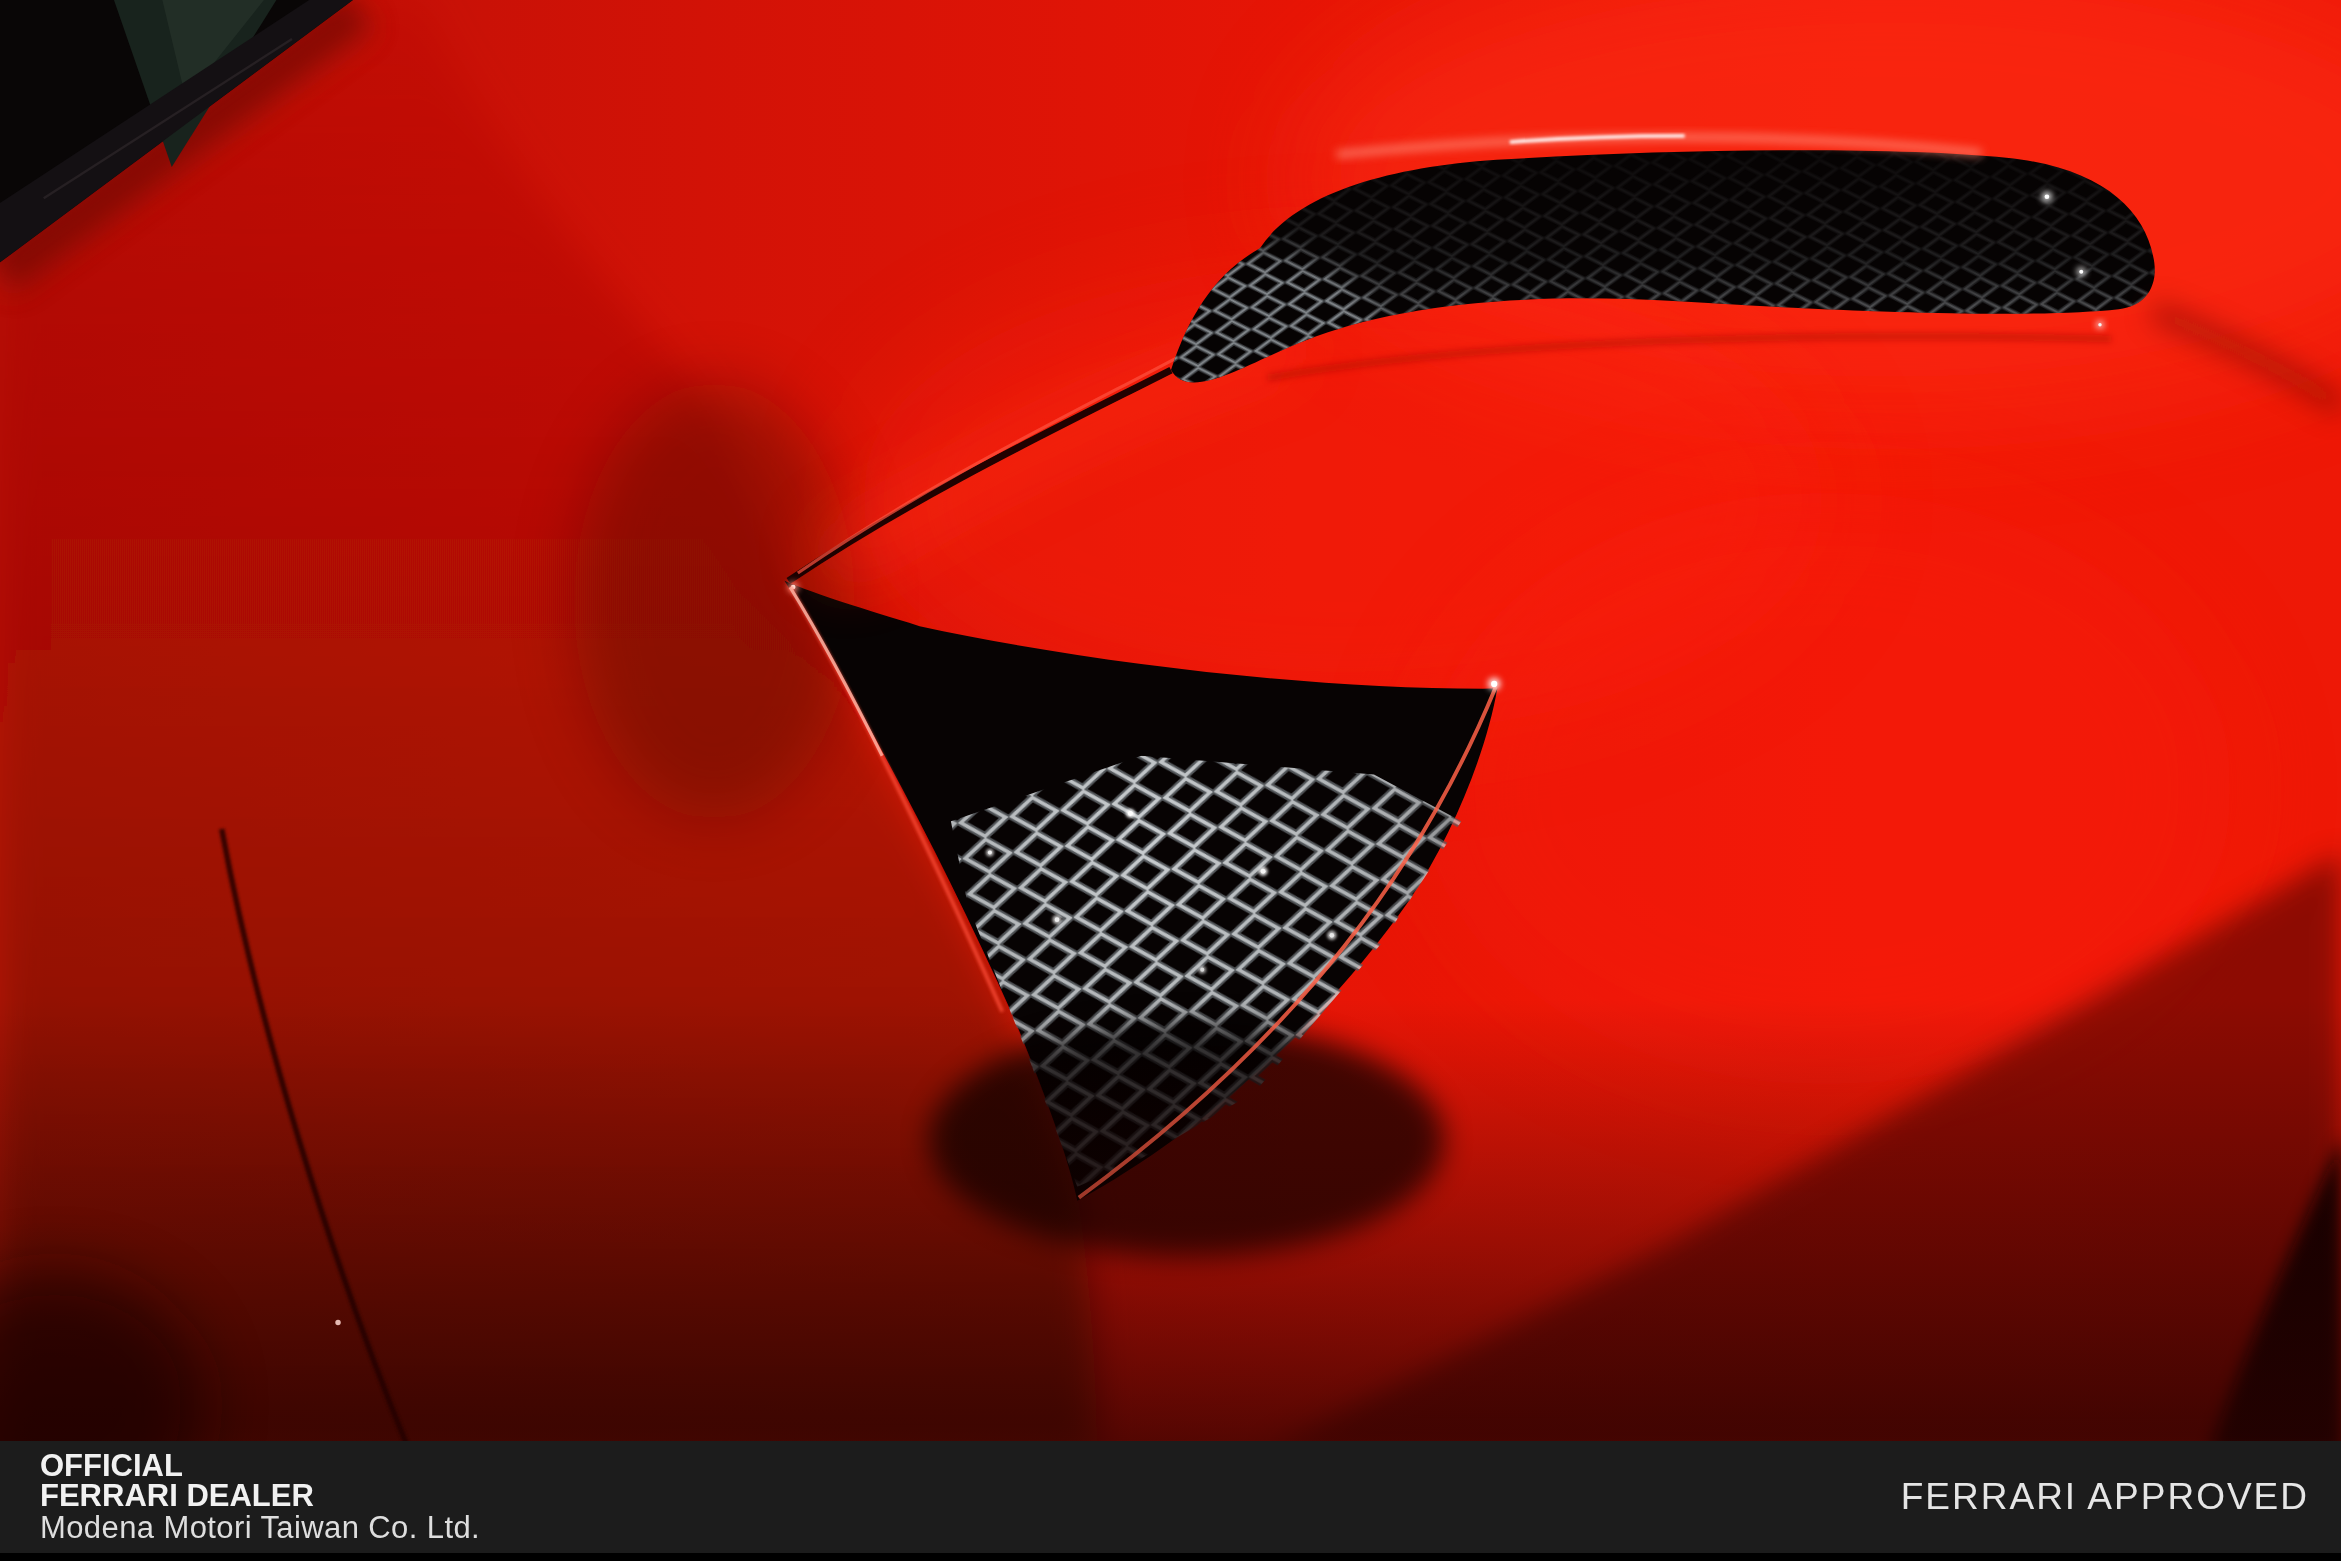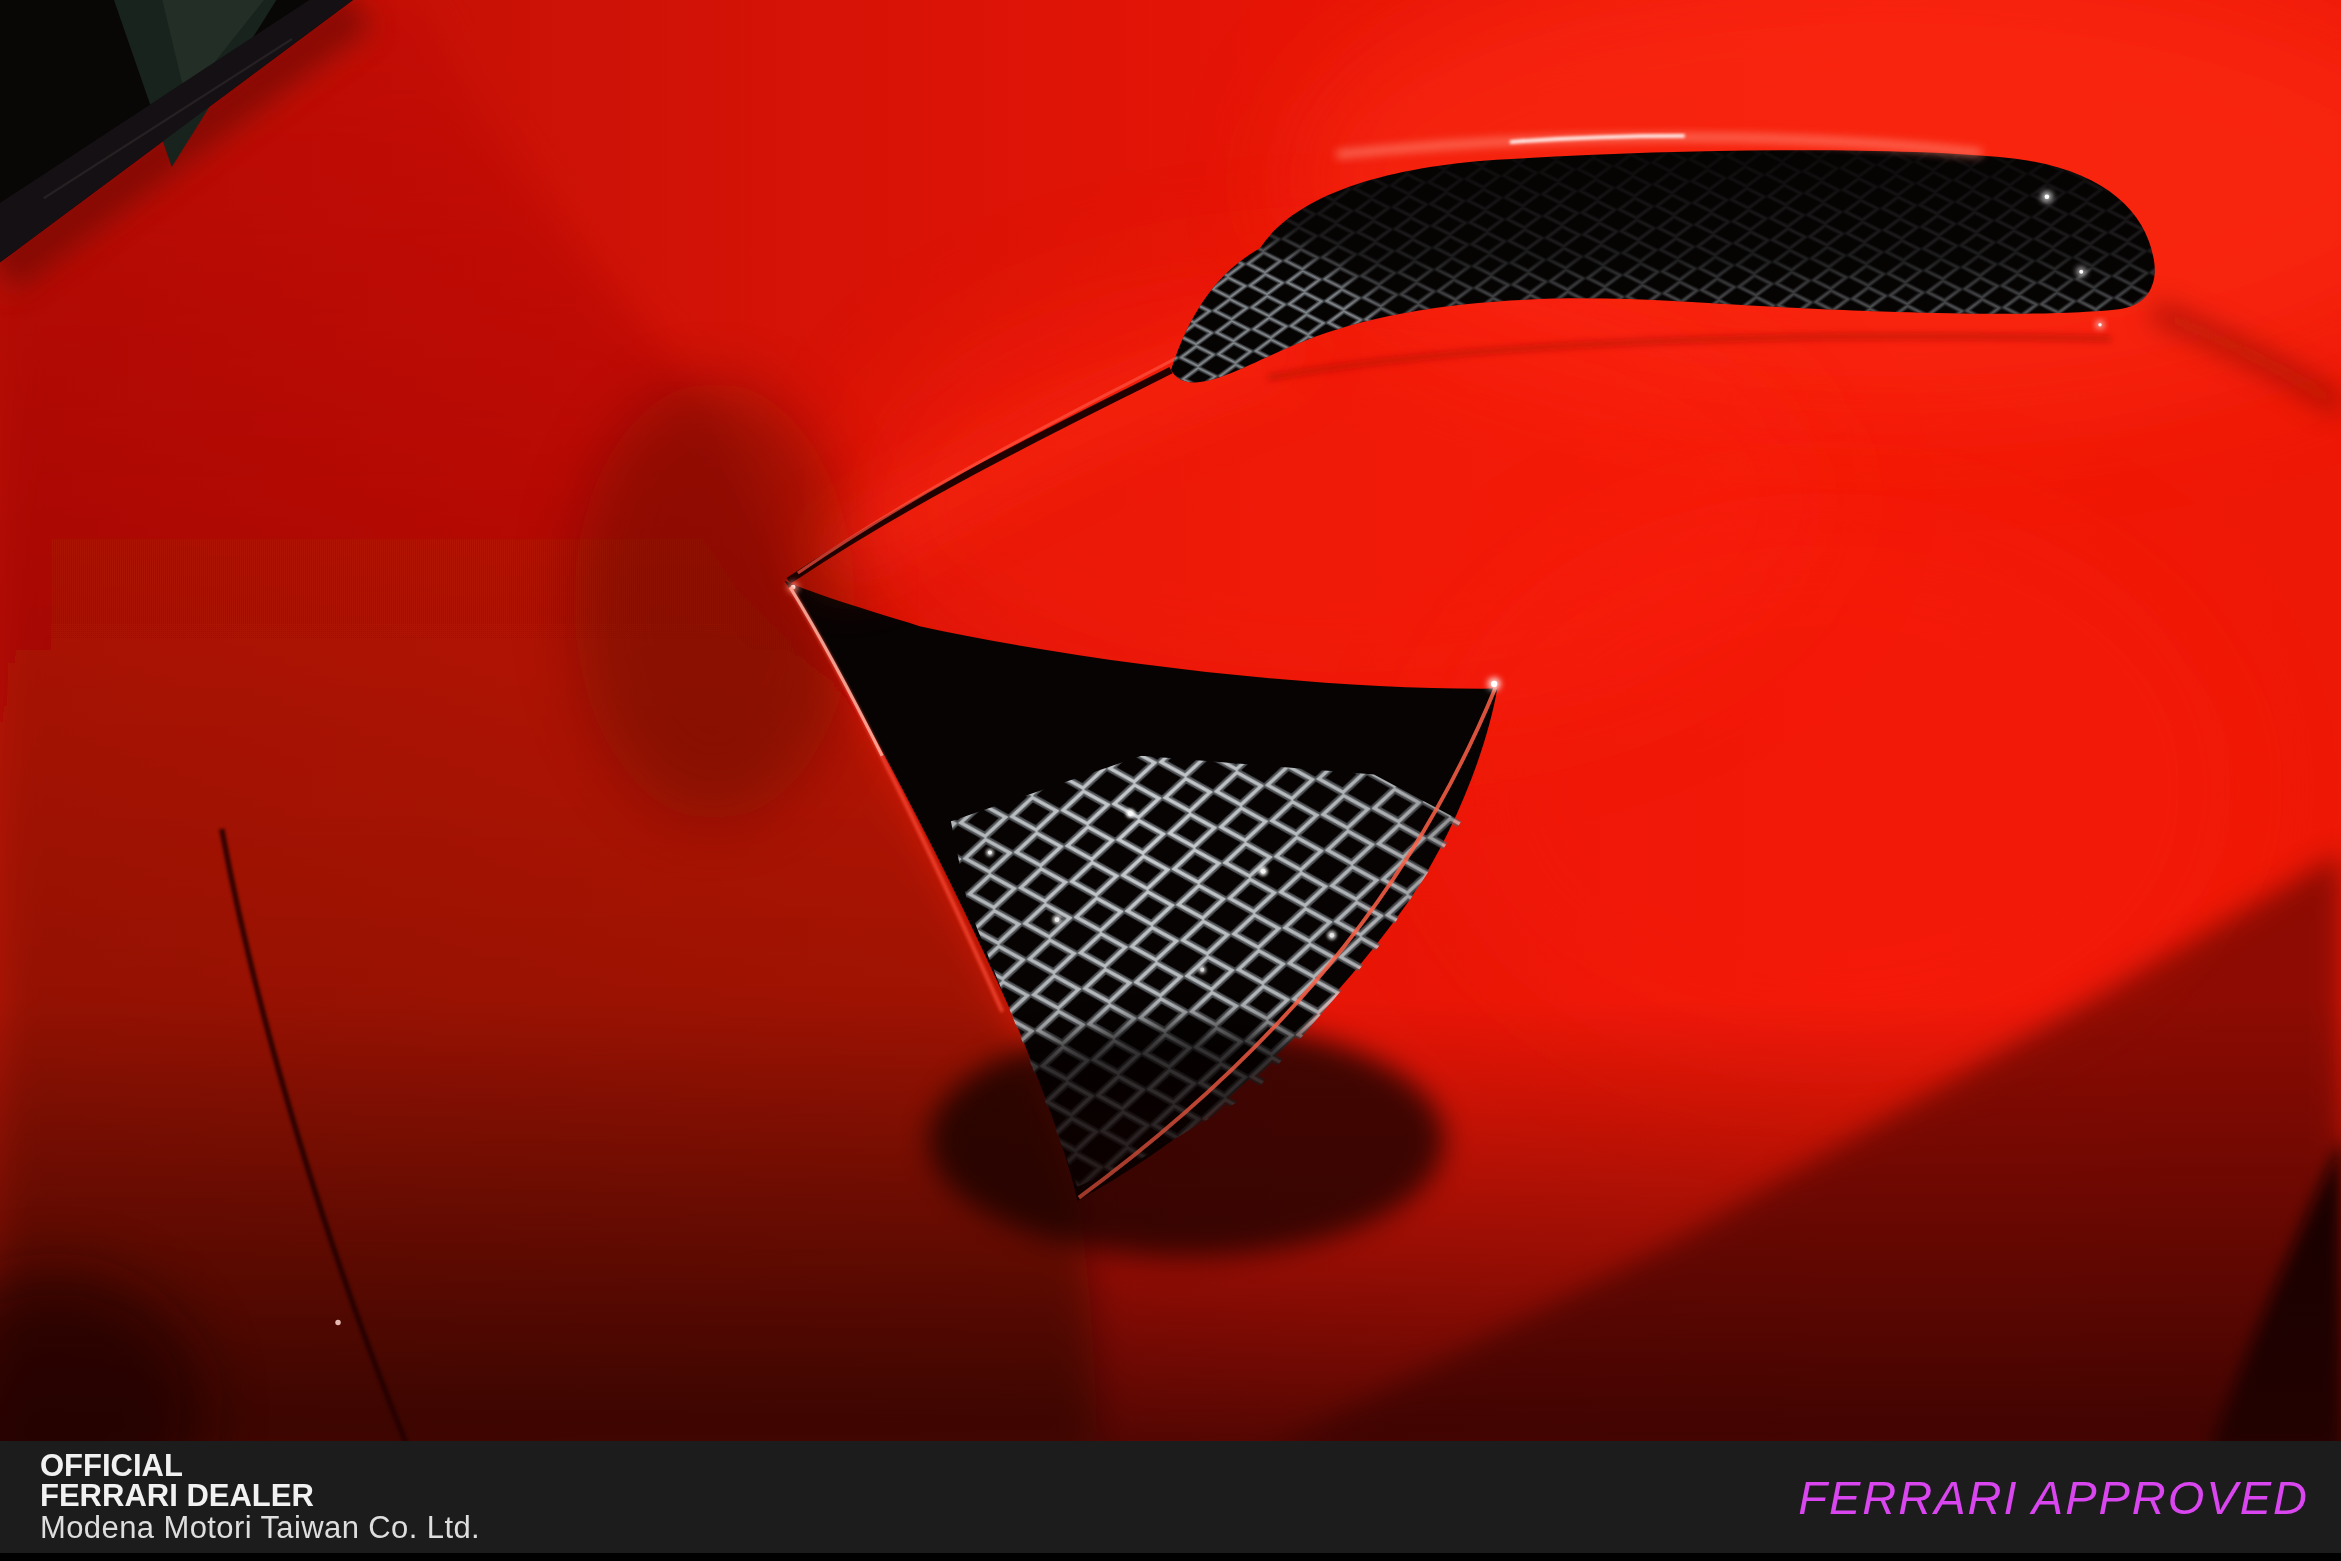--- a/index.html
+++ b/index.html
@@ -6,21 +6,21 @@
   .screen{position:relative;width:2342px;height:1561px;overflow:hidden;background:#000;
           font-family:"Liberation Sans", sans-serif;}
   .photo{position:absolute;top:0;left:0;width:2342px;height:1449px;display:block;}
   .footer{position:absolute;left:0;bottom:8px;width:2342px;height:112px;background:#1c1c1c;
           display:flex;align-items:center;justify-content:space-between;
           padding:0 33px 0 40px;box-sizing:border-box;}
   .footer-left{display:flex;flex-direction:column;justify-content:center;}
   .fl-line{color:#f1f1f1;font-size:31px;line-height:30px;white-space:nowrap;}
   .fl-bold{font-weight:700;}
   .fl-reg{font-weight:400;color:#dedede;letter-spacing:0.4px;line-height:33px;text-align:right;}
-  .footer-right{color:#d946ef;font-size:47px;font-weight:400;letter-spacing:2px;white-space:nowrap;font-style:italic;}
+  .footer-right{color:#e5e5e5;font-size:37px;font-weight:400;letter-spacing:2px;white-space:nowrap;}
 </style>
 </head>
 <body>
 
 <div class="screen">
 
   <svg class="photo" viewBox="0 0 3000 1856" width="2342" height="1449" xmlns="http://www.w3.org/2000/svg" preserveAspectRatio="none">
 
     <defs>
       <linearGradient id="gBase" x1="0" y1="0" x2="1" y2="0">

